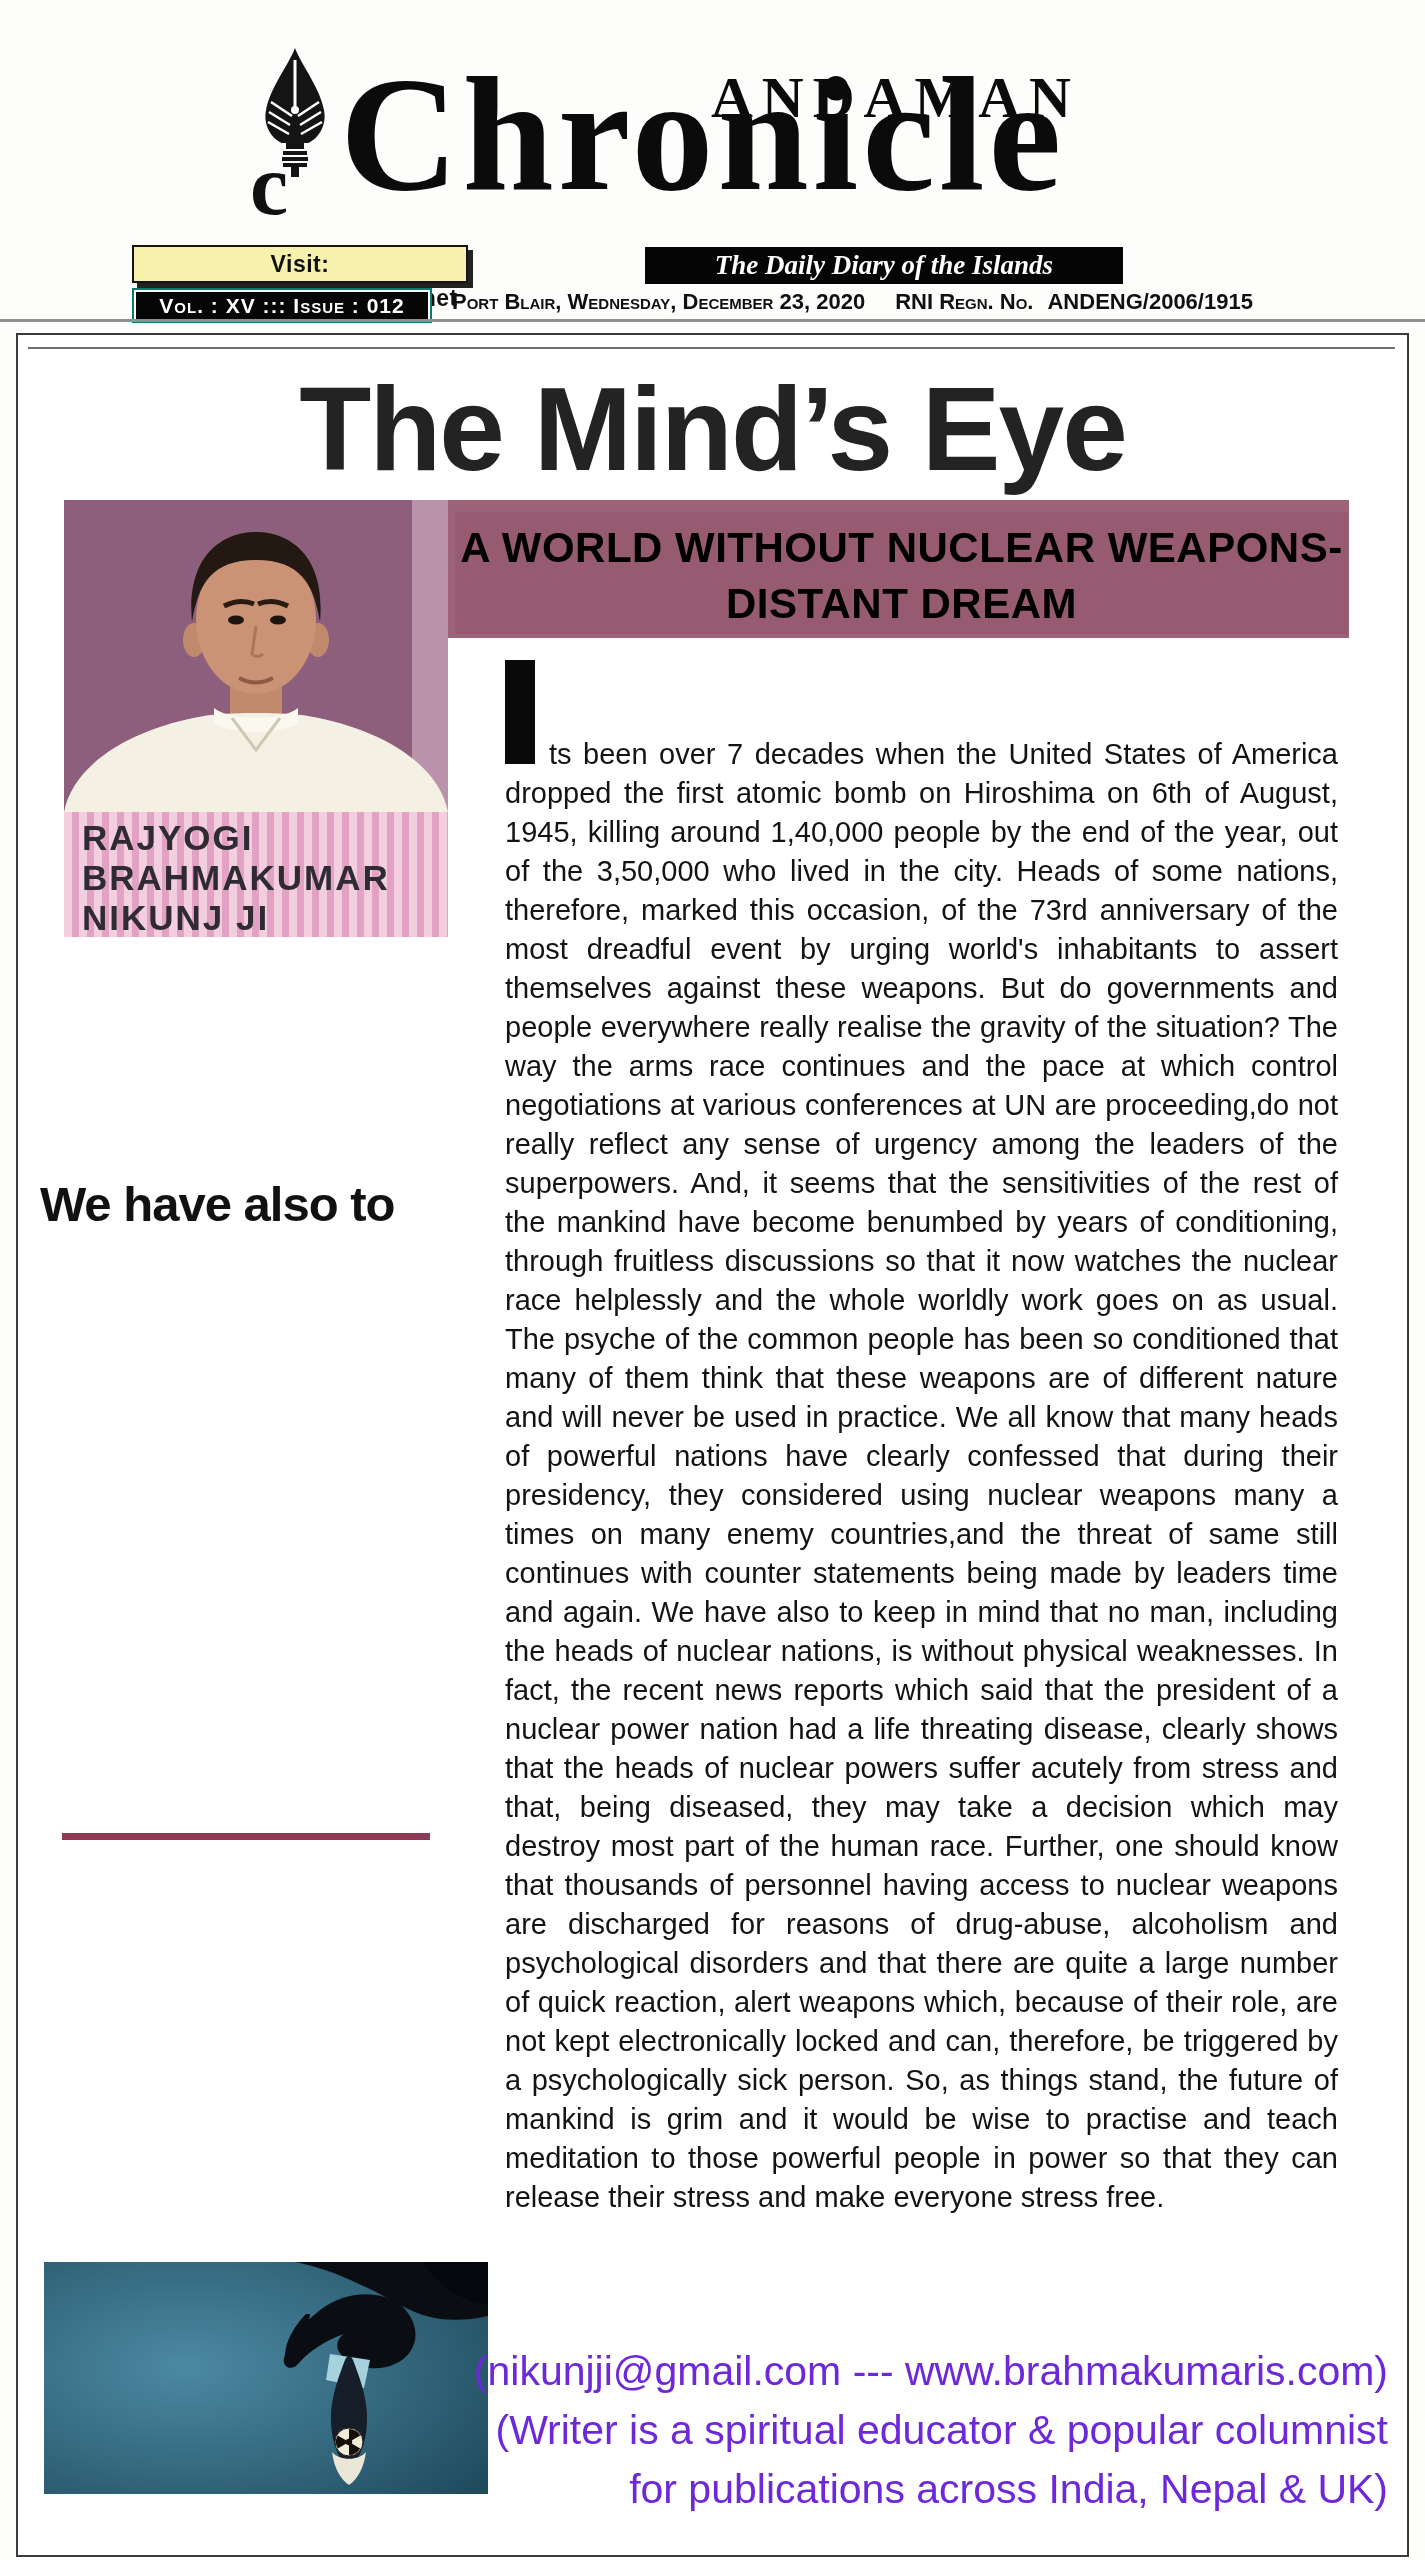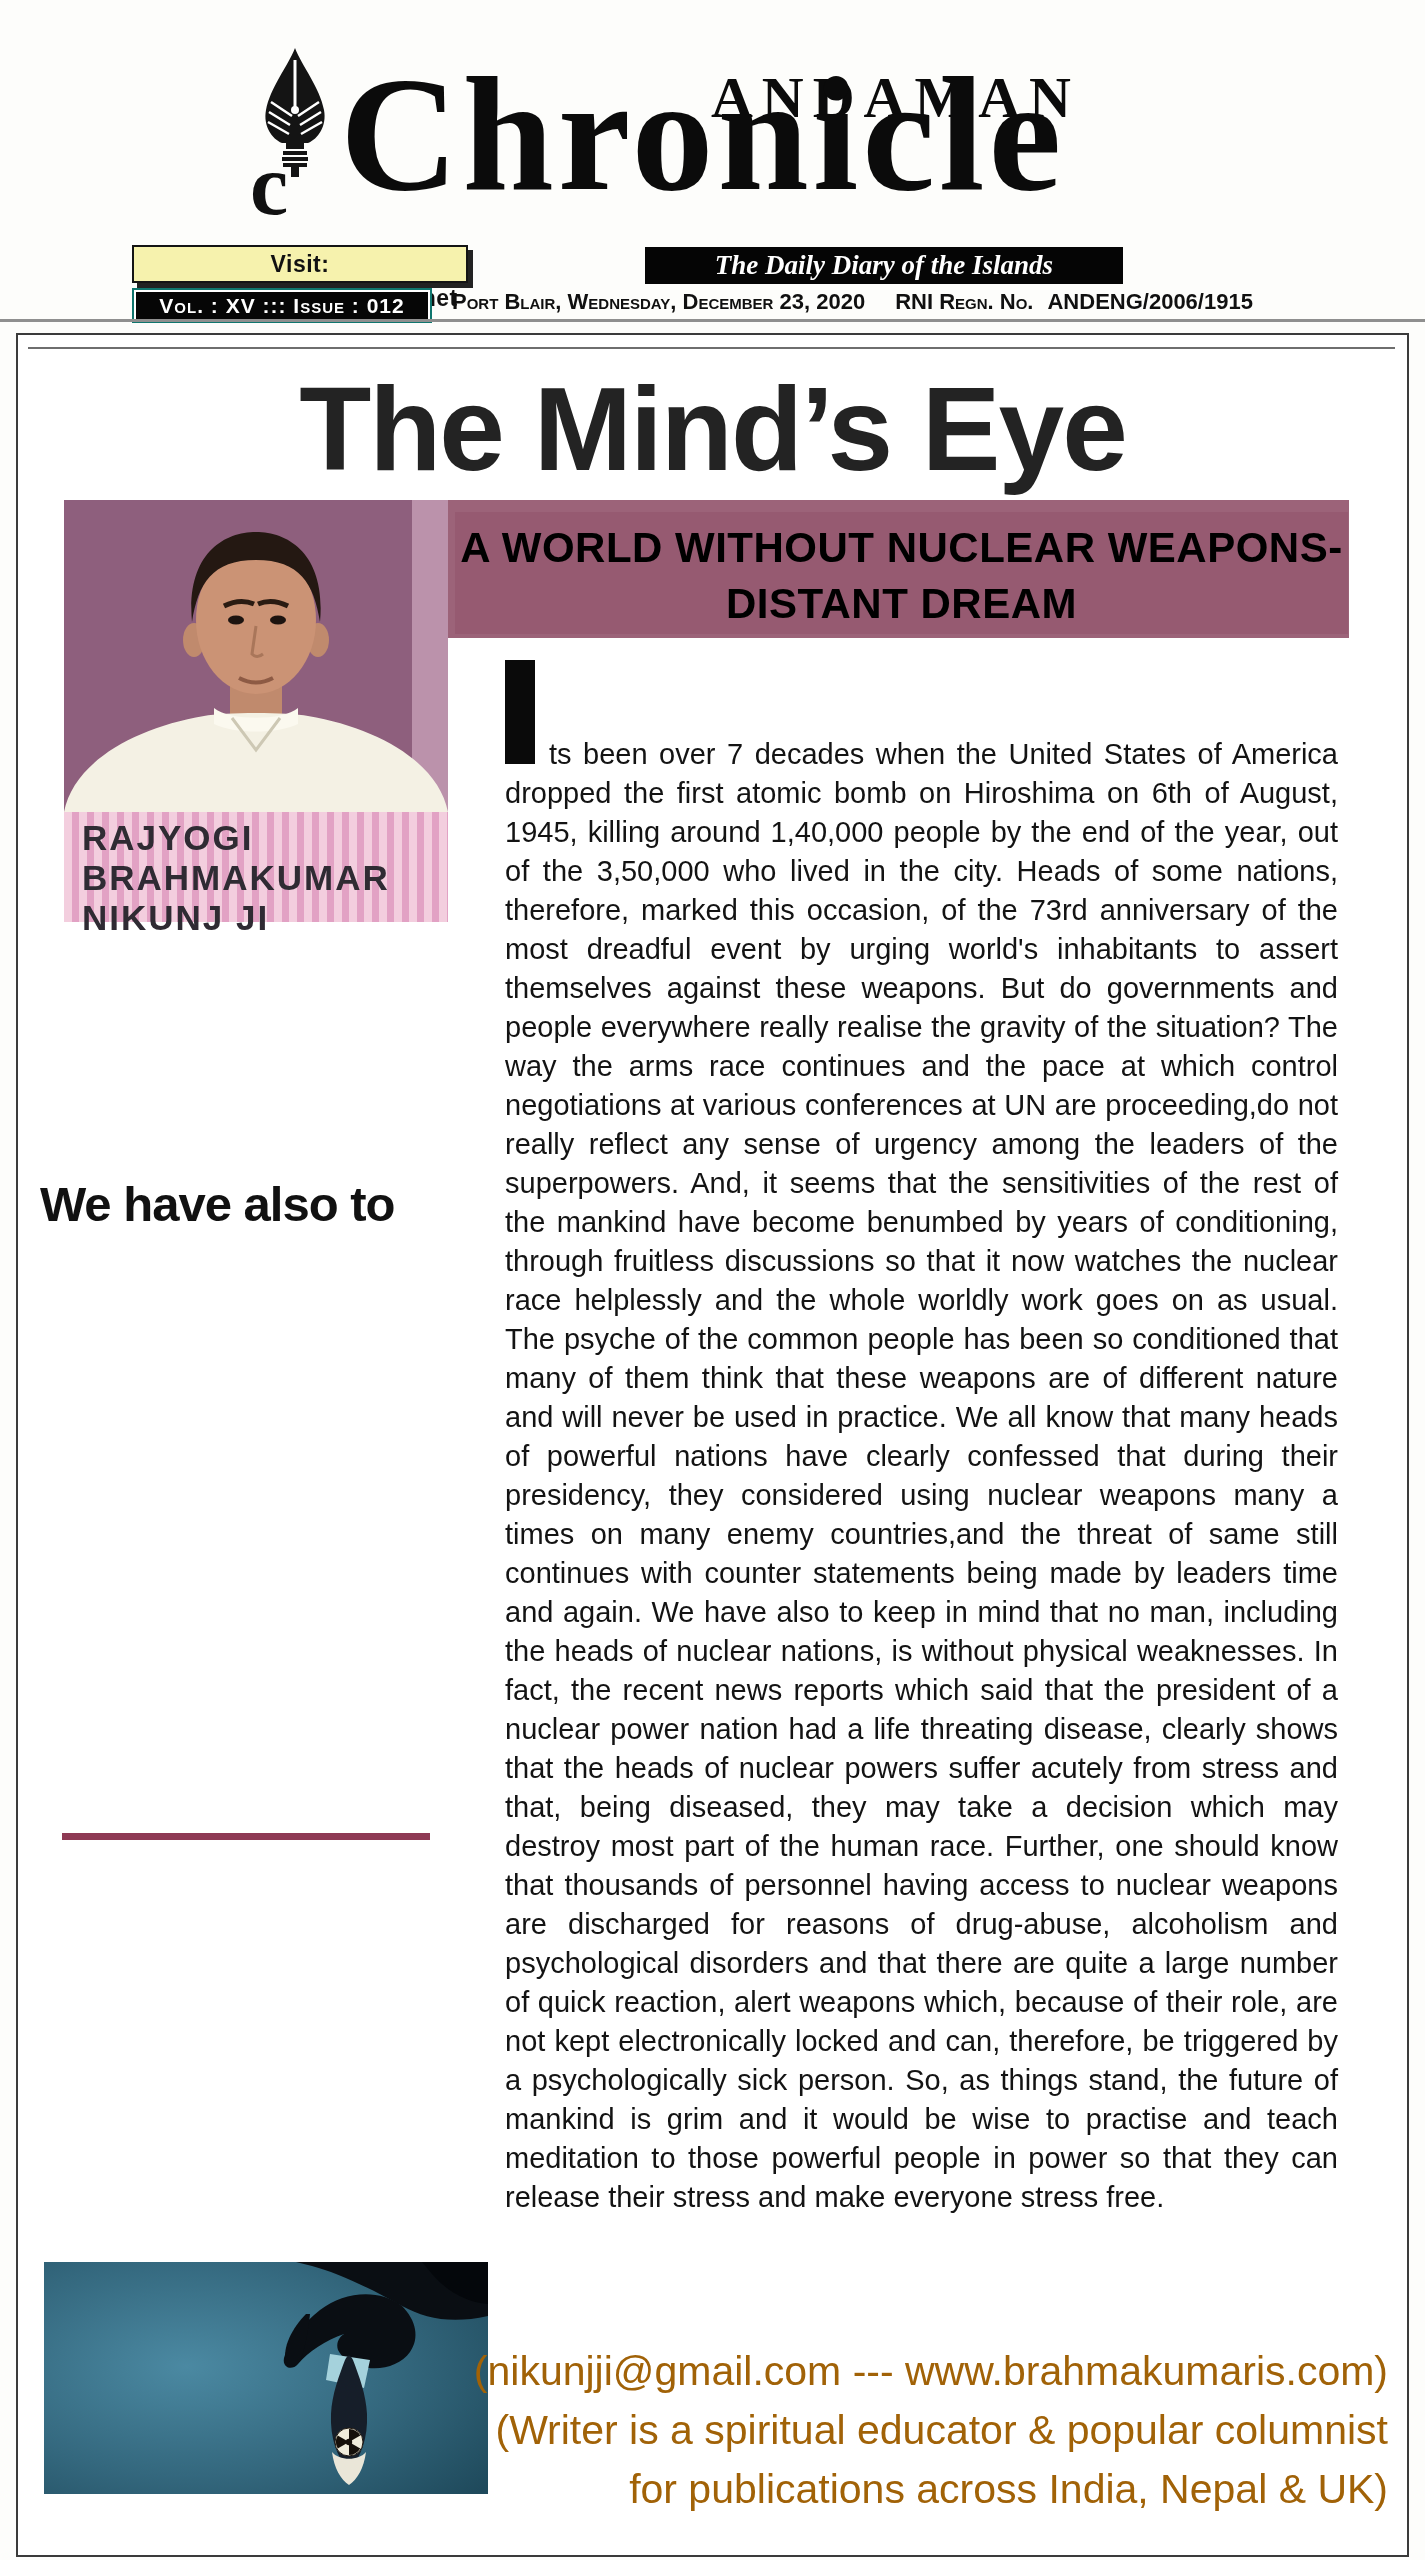--- a/index.html
+++ b/index.html
@@ -41,21 +41,21 @@
 
   
   .band{left:64px;top:500px;width:1285px;height:138px;background:#9c6379;}
   .subtitle{left:455px;top:512px;width:893px;height:122px;background:#965a71;
             color:#000000;font-size:42px;font-weight:bold;text-align:center;
             line-height:56px;white-space:pre-line;padding-top:8px;box-sizing:border-box;
             letter-spacing:.5px;}
 
   
   .portrait{left:64px;top:500px;width:384px;height:312px;}
-  .caption{left:64px;top:812px;width:384px;height:110px;
+  .caption{left:64px;top:812px;width:384px;height:125px;
            background:repeating-linear-gradient(90deg,#f3cede 0 8px,#e2a2c4 8px 15px);
            color:#2f2b33;font-size:35px;font-weight:bold;letter-spacing:2px;
            line-height:40px;white-space:pre-line;padding:6px 0 0 18px;box-sizing:border-box;}
 
   
   .body-text{left:505px;top:660px;width:833px;font-size:29px;line-height:39px;
              text-align:justify;color:#131313;}
   .dropcap{display:inline-block;width:30px;height:104px;background:#0a0a0a;
            color:transparent;overflow:hidden;margin-right:14px;vertical-align:baseline;
            font-size:90px;}
@@ -64,21 +64,21 @@
   .pullquote{left:40px;top:1158px;width:440px;color:#111;letter-spacing:-1px;}
   .pq-bold{font-size:49px;font-weight:bold;line-height:92px;}
   .pq-rest{font-size:46px;line-height:92px;white-space:pre-line;}
   .pq-rule{left:62px;top:1833px;width:368px;height:7px;background:#8e3a54;}
 
   
   .bomb{left:44px;top:2262px;width:444px;height:232px;}
 
   
   .contact{left:440px;top:2342px;width:948px;text-align:right;font-size:41px;
-           line-height:59px;color:#a16207;white-space:pre-line;}
+           line-height:59px;color:#6d28d9;white-space:pre-line;}
 </style>
 </head>
 <body>
 
 <div class="page">
 
   <header>
     <svg class="abs" style="left:250px;top:44px" width="90" height="176" viewBox="0 0 90 176">
       <path d="M45,4 C38,22 20,44 16,66 C13,82 22,95 32,99 L58,99 C68,95 77,82 74,66 C70,44 52,22 45,4 Z" fill="#141414"></path>
       <line x1="45" y1="16" x2="45" y2="64" stroke="#ffffff" stroke-width="3"></line>

